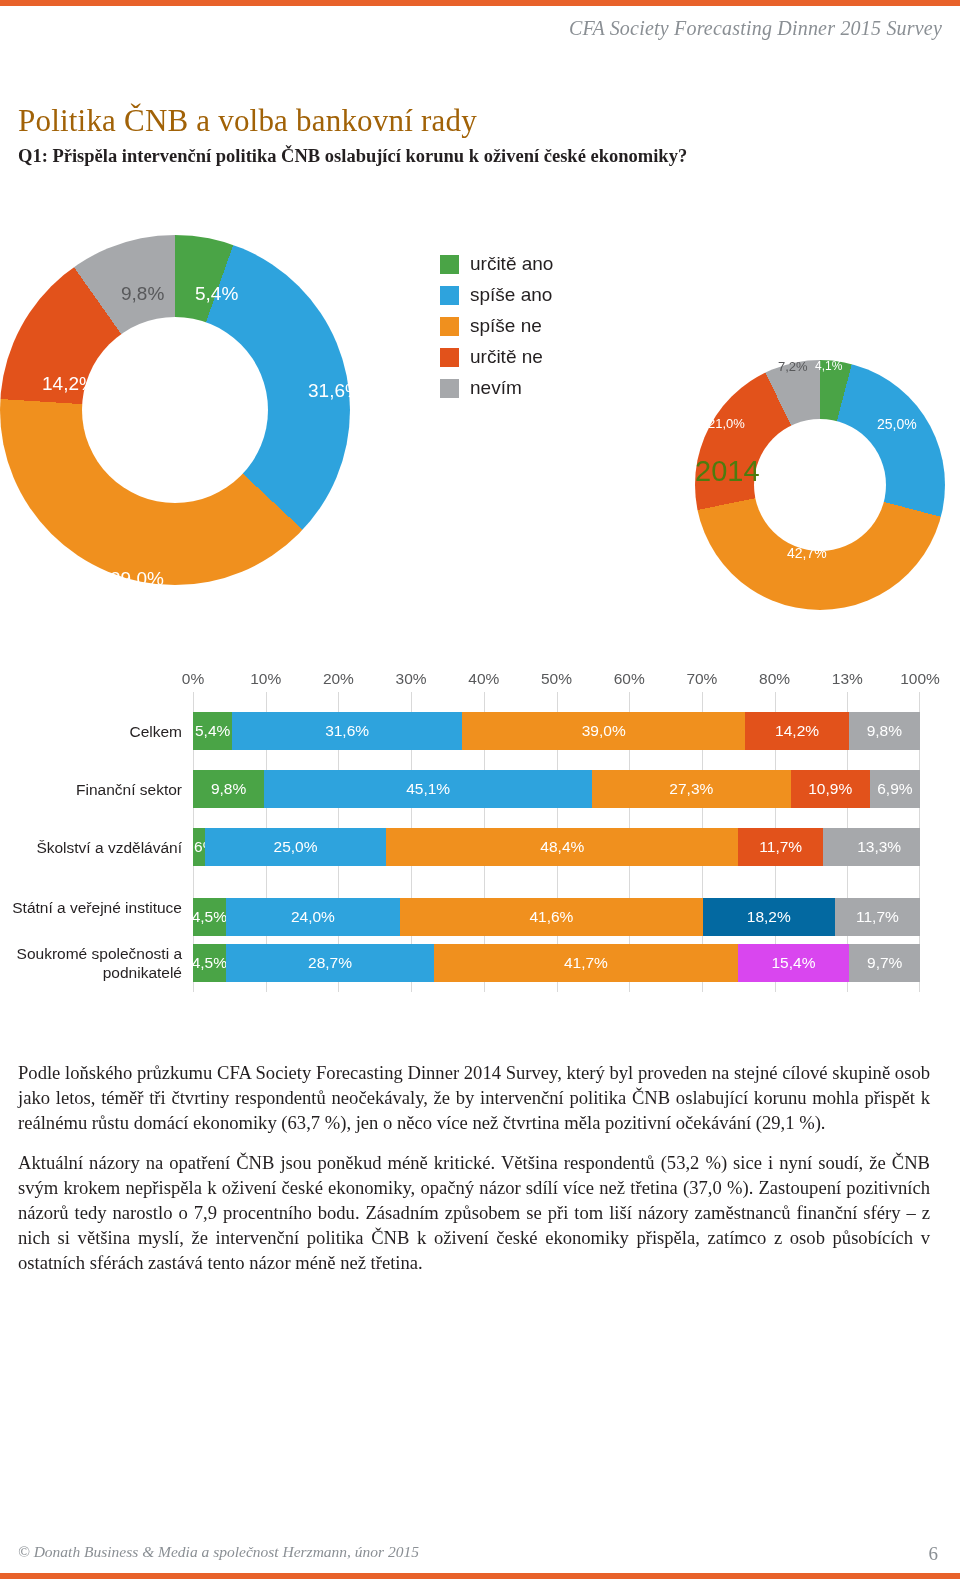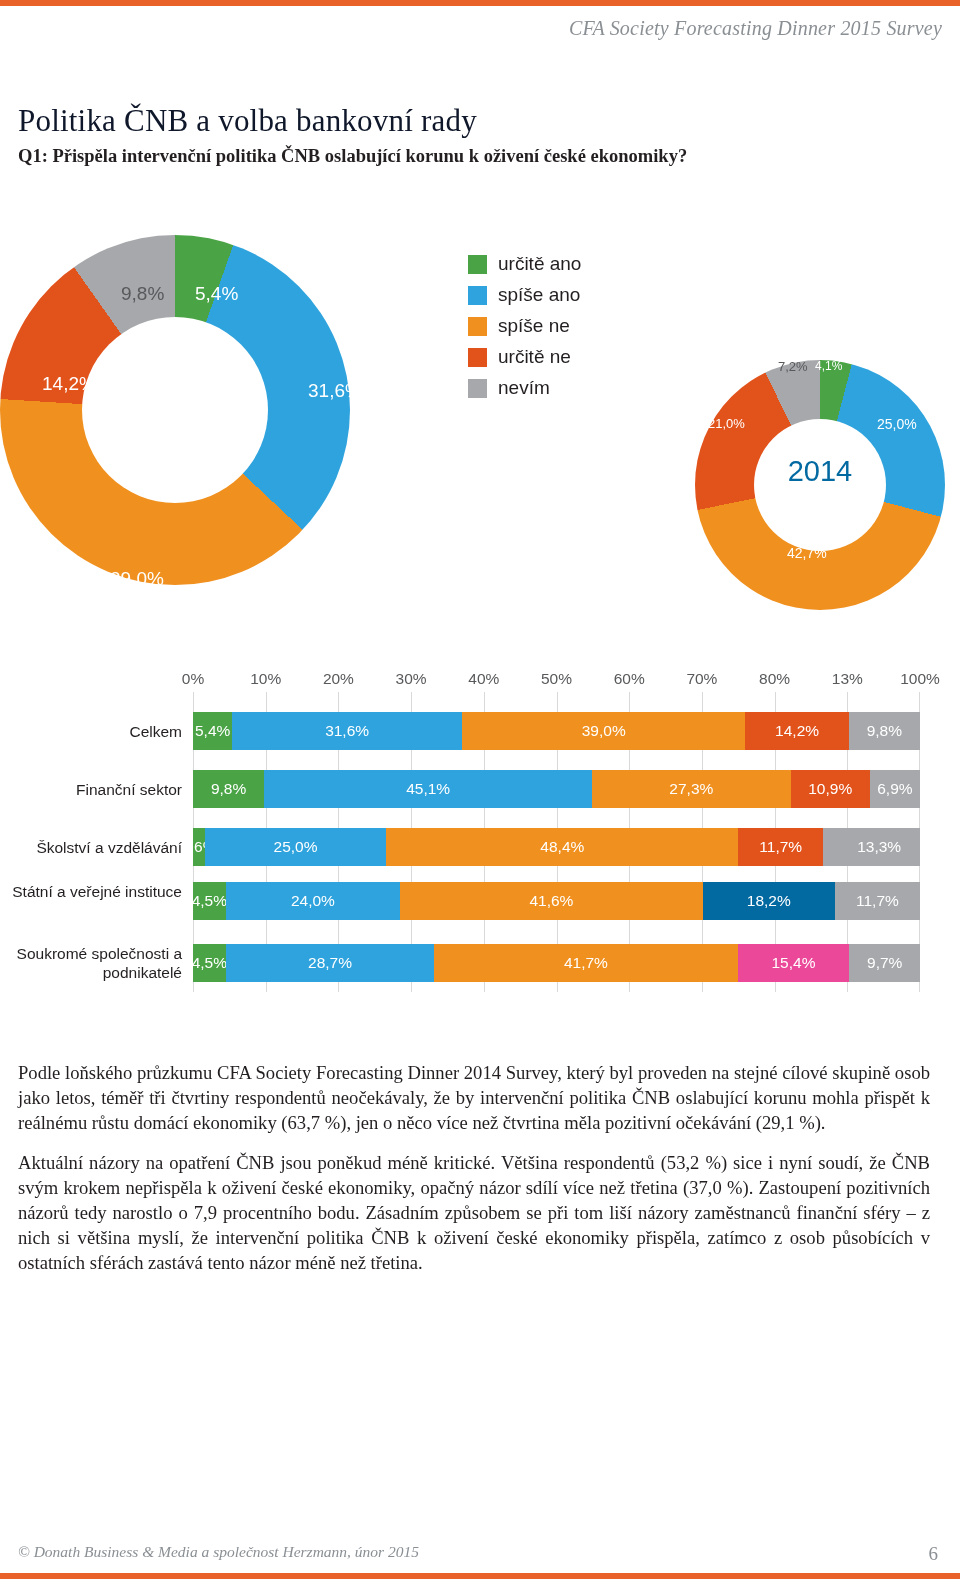--- a/index.html
+++ b/index.html
@@ -31,21 +31,21 @@
     letter-spacing: .2px;
     line-height: 44px;
   }
 
   
   .doc-title {
     position: absolute;
     left: 18px; top: 82px;
     font-size: 31px;
     font-weight: normal;
-    color: #0f172a;
+    color: #a16207;
     letter-spacing: .2px;
   }
   .question {
     position: absolute;
     left: 18px; top: 146px;
     font-size: 18.5px;
     font-weight: bold;
     color: #231f20;
   }
 
@@ -68,28 +68,27 @@
   .donut-label {
     position: absolute;
     font-family: "Liberation Sans", sans-serif;
     color: #fff;
     white-space: nowrap;
   }
   .donut-label.dark { color: #58595b; }
   .center-year {
     position: absolute;
     font-family: "Liberation Sans", sans-serif;
-    color: #0369a1;
-    text-align: center;
+    color: #4d7c0f;
   }
 
   
   .legend {
     position: absolute;
-    left: 468px; top: 28px;
+    left: 440px; top: 28px;
     font-family: "Liberation Sans", sans-serif;
     font-size: 19px;
     color: #231f20;
   }
   .legend-row { display: flex; align-items: center; margin-bottom: 9px; }
   .legend-swatch {
     width: 19px; height: 19px;
     margin-right: 11px;
     display: inline-block;
   }
@@ -321,38 +320,38 @@
     <div class="bar-cat" style="top:10px;">Školství a vzdělávání</div>
     <div class="bar-track">
       <div class="seg" style="width:1.6%;background:#4aa446;">1,6%</div>
       <div class="seg" style="width:25.0%;background:#2ea3dd;">25,0%</div>
       <div class="seg" style="width:48.4%;background:#f0901e;">48,4%</div>
       <div class="seg" style="width:11.7%;background:#e2521b;">11,7%</div>
       <div class="seg" style="width:13.3%;background:#a6a8ab;padding-left:15px;">13,3%</div>
     </div>
   </div>
 
-  <div class="bar-row" style="top:212px;padding-left:32px;">
+  <div class="bar-row" style="top:228px;padding-left:32px;">
     <div class="bar-cat" style="top:0px;">Státní a veřejné instituce</div>
     <div class="bar-track">
       <div class="seg" style="width:4.5%;background:#4aa446;">4,5%</div>
       <div class="seg" style="width:24.0%;background:#2ea3dd;">24,0%</div>
       <div class="seg" style="width:41.6%;background:#f0901e;">41,6%</div>
       <div class="seg" style="width:18.2%;background:#0369a1;">18,2%</div>
       <div class="seg" style="width:11.7%;background:#a6a8ab;">11,7%</div>
     </div>
   </div>
 
   <div class="bar-row" style="top:274px;">
     <div class="bar-cat" style="top:0px;">Soukromé společnosti a podnikatelé</div>
     <div class="bar-track">
       <div class="seg" style="width:4.5%;background:#4aa446;">4,5%</div>
       <div class="seg" style="width:28.7%;background:#2ea3dd;">28,7%</div>
       <div class="seg" style="width:41.7%;background:#f0901e;">41,7%</div>
-      <div class="seg" style="width:15.4%;background:#ec4899;">15,4%</div>
+      <div class="seg" style="width:15.4%;background:#d946ef;">15,4%</div>
       <div class="seg" style="width:9.7%;background:#a6a8ab;">9,7%</div>
     </div>
   </div>
 </div>
 
 <div class="body-text" style="top:1060px;">
   <p>Podle loňského průzkumu CFA Society Forecasting Dinner 2014 Survey, který byl proveden na stejné cílové skupině osob jako letos, téměř tři čtvrtiny respondentů neočekávaly, že by intervenční politika ČNB oslabující korunu mohla přispět k reálnému růstu domácí ekonomiky (63,7 %), jen o něco více než čtvrtina měla pozitivní očekávání (29,1 %).</p>
   <p>Aktuální názory na opatření ČNB jsou poněkud méně kritické. Většina respondentů (53,2 %) sice i nyní soudí, že ČNB svým krokem nepřispěla k oživení české ekonomiky, opačný názor sdílí více než třetina (37,0 %). Zastoupení pozitivních názorů tedy narostlo o 7,9 procentního bodu. Zásadním způsobem se při tom liší názory zaměstnanců finanční sféry – z nich si většina myslí, že intervenční politika ČNB k oživení české ekonomiky přispěla, zatímco z osob působících v ostatních sférách zastává tento názor méně než třetina.</p>
 </div>
 

